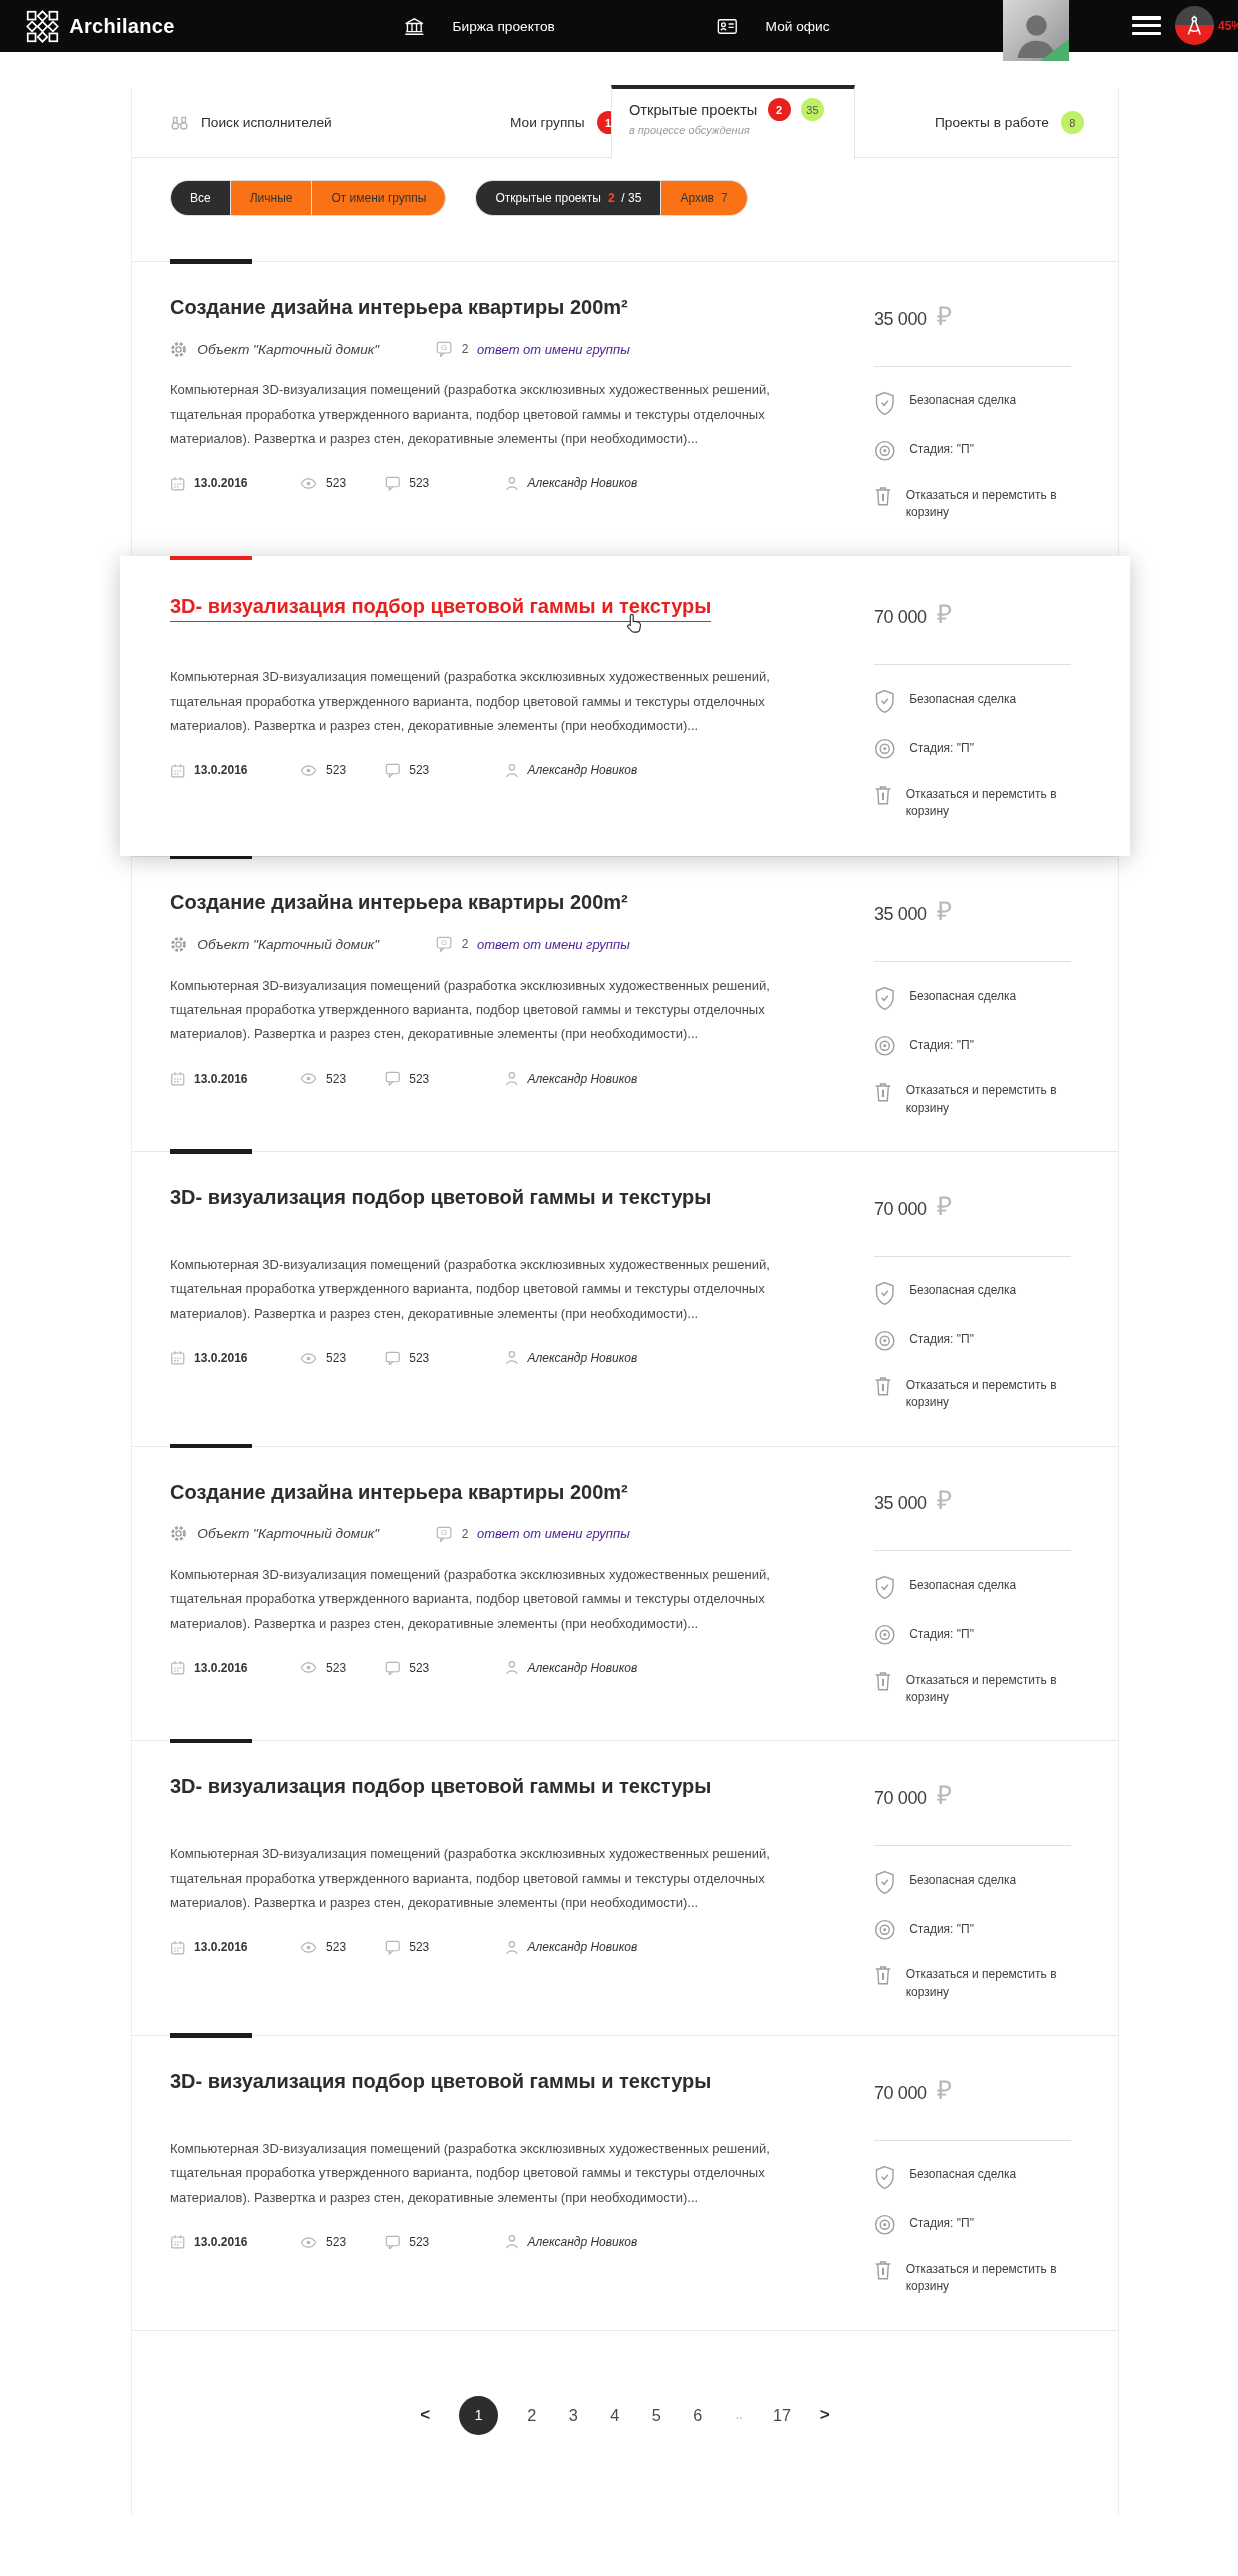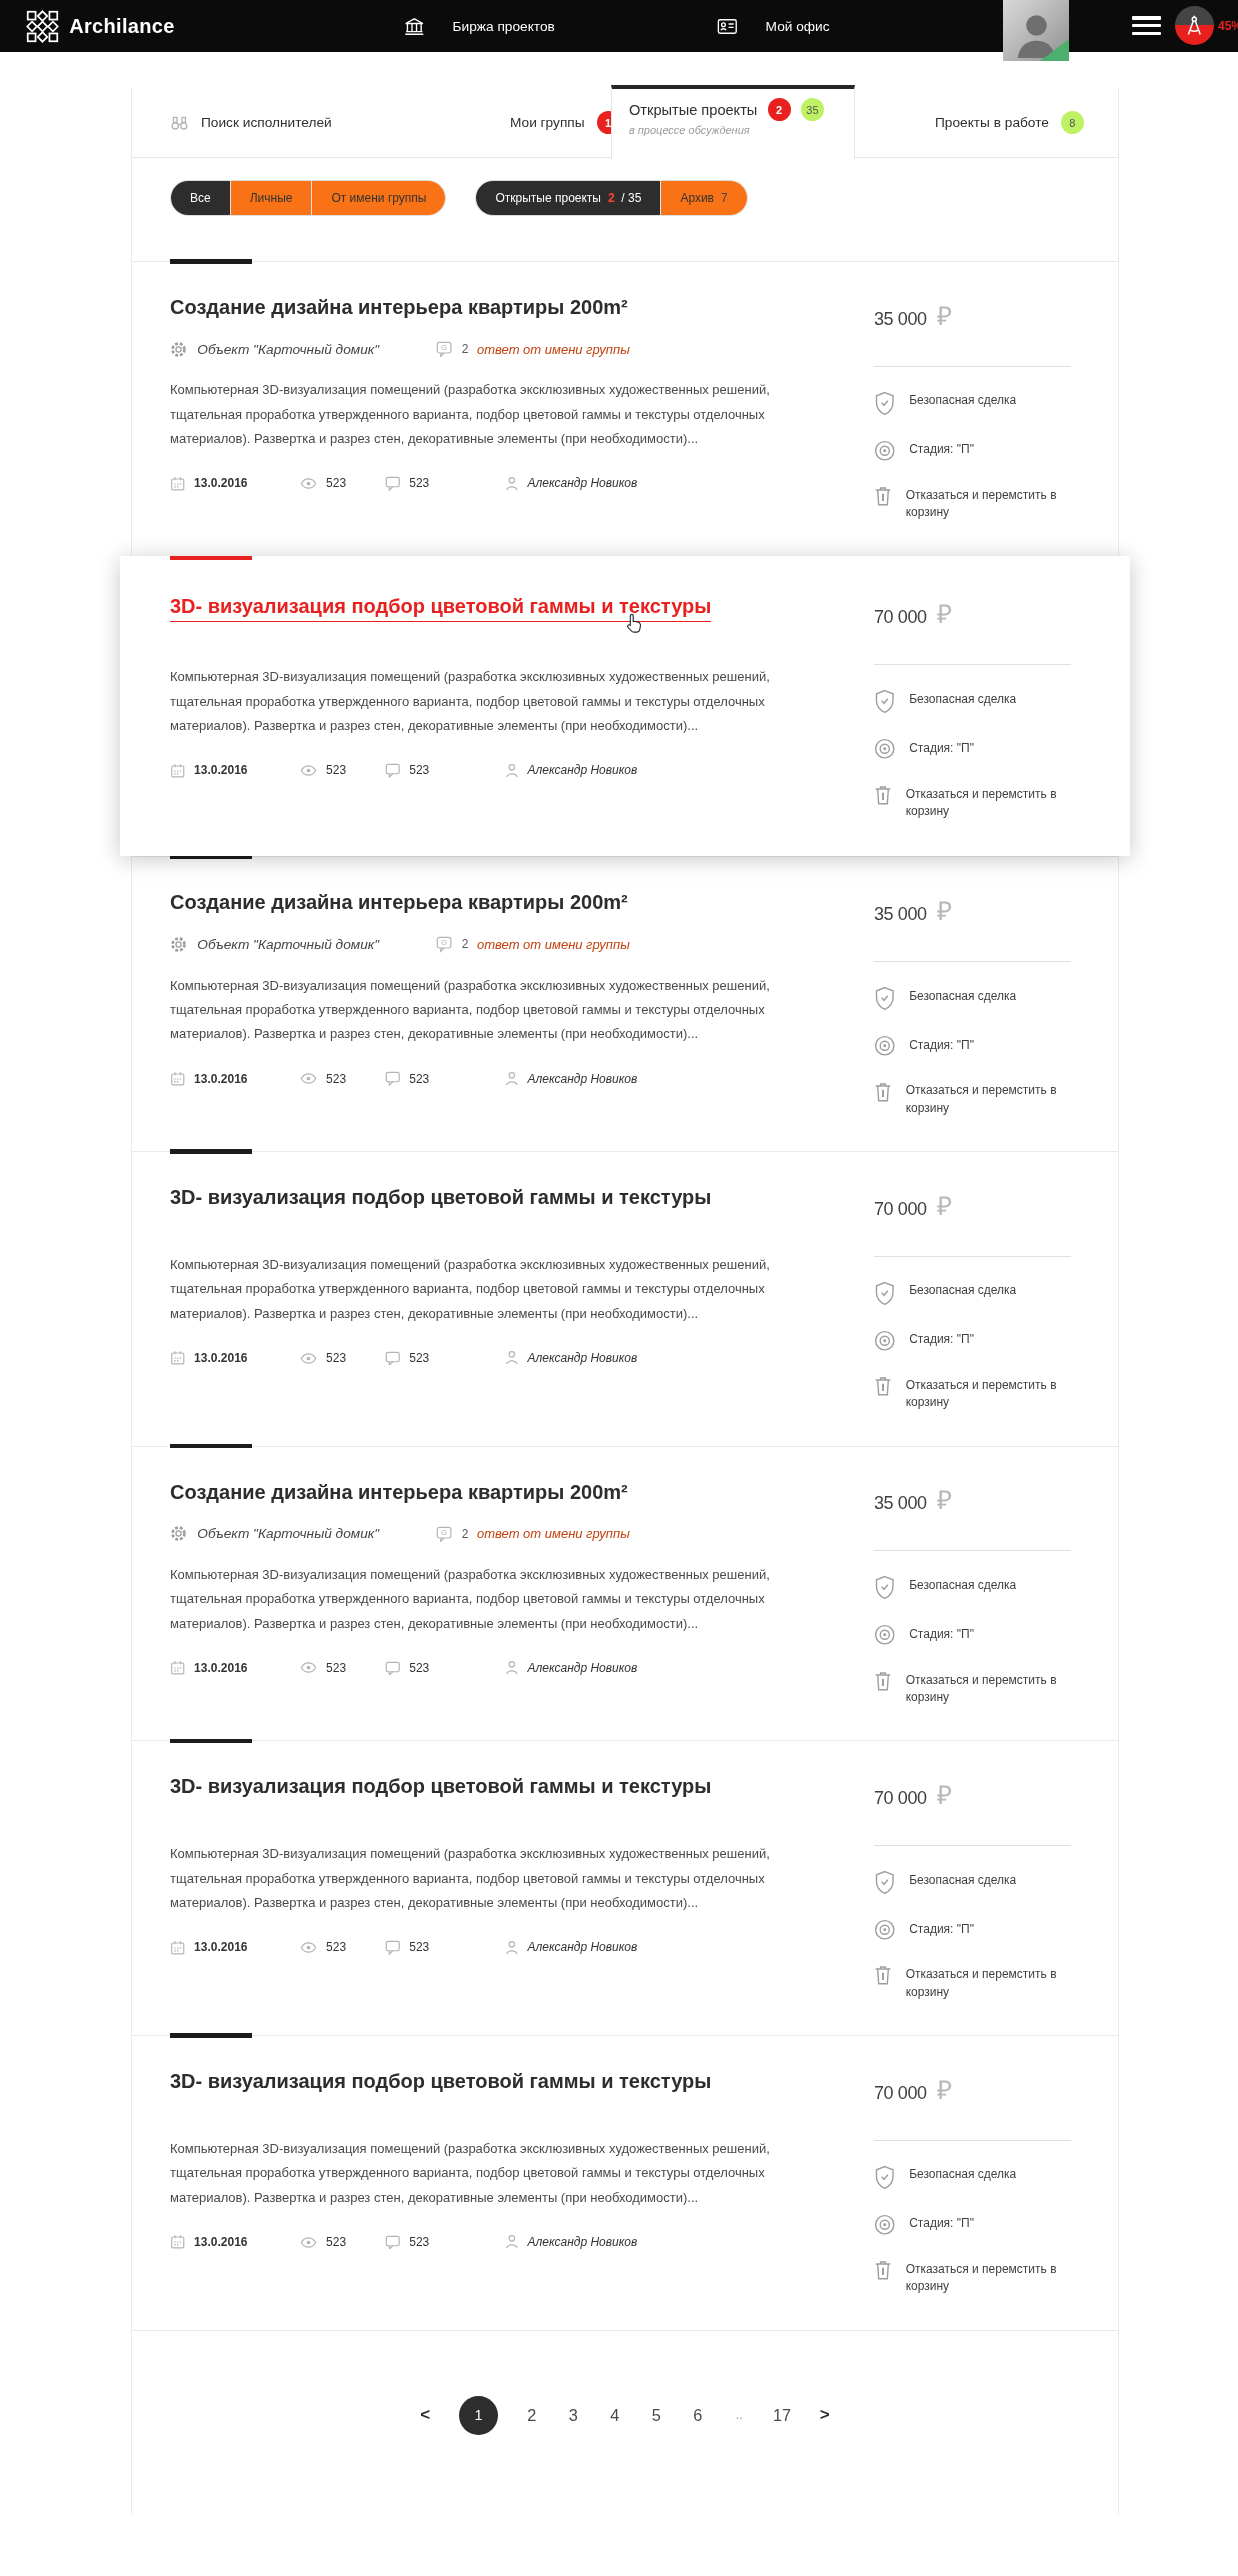--- a/index.html
+++ b/index.html
@@ -53,21 +53,21 @@
   .cards{margin-top:45px;}
   .card{position:relative;border-top:0.9px solid #e9e9e9;}
   .accent{position:absolute;left:38px;top:-2.6px;width:82px;height:4.3px;background:#1c1c1c;}
   .card-inner{display:flex;padding:33px 38px 34px 38px;}
   .card-left{width:663px;}
   .card-title{margin:0;font-size:20px;font-weight:bold;color:#2d2d2d;line-height:1.25;cursor:pointer;display:inline-block;}
   .meta-row{display:flex;align-items:center;margin-top:20.6px;}
   .meta-object{font-style:italic;font-size:13.7px;color:#444;margin-left:10.3px;}
   .meta-chat{display:flex;align-items:center;margin-left:57px;gap:8.6px;}
   .meta-count{font-size:12px;color:#555;}
-  .meta-reply{font-style:italic;font-size:13px;color:#c2410c;}
+  .meta-reply{font-style:italic;font-size:13px;color:#4c1d95;}
   .card-desc{margin:20.6px 0 0 0;font-size:13px;line-height:1.88;color:#4a4a4a;width:665px;}
   .card.no-meta .card-desc{margin-top:43px;}
   .stats-row{display:flex;align-items:center;margin-top:24px;font-size:12px;color:#333;}
   .stat{display:flex;align-items:center;gap:8.6px;}
   .stat.views{margin-left:53px;}
   .stat.comments{margin-left:39px;}
   .stat.author{margin-left:76px;font-style:italic;}
   .stat .date{font-weight:bold;}
   .card-right{margin-left:auto;width:206px;}
   .price-row{display:flex;align-items:baseline;margin-top:1.7px;}

